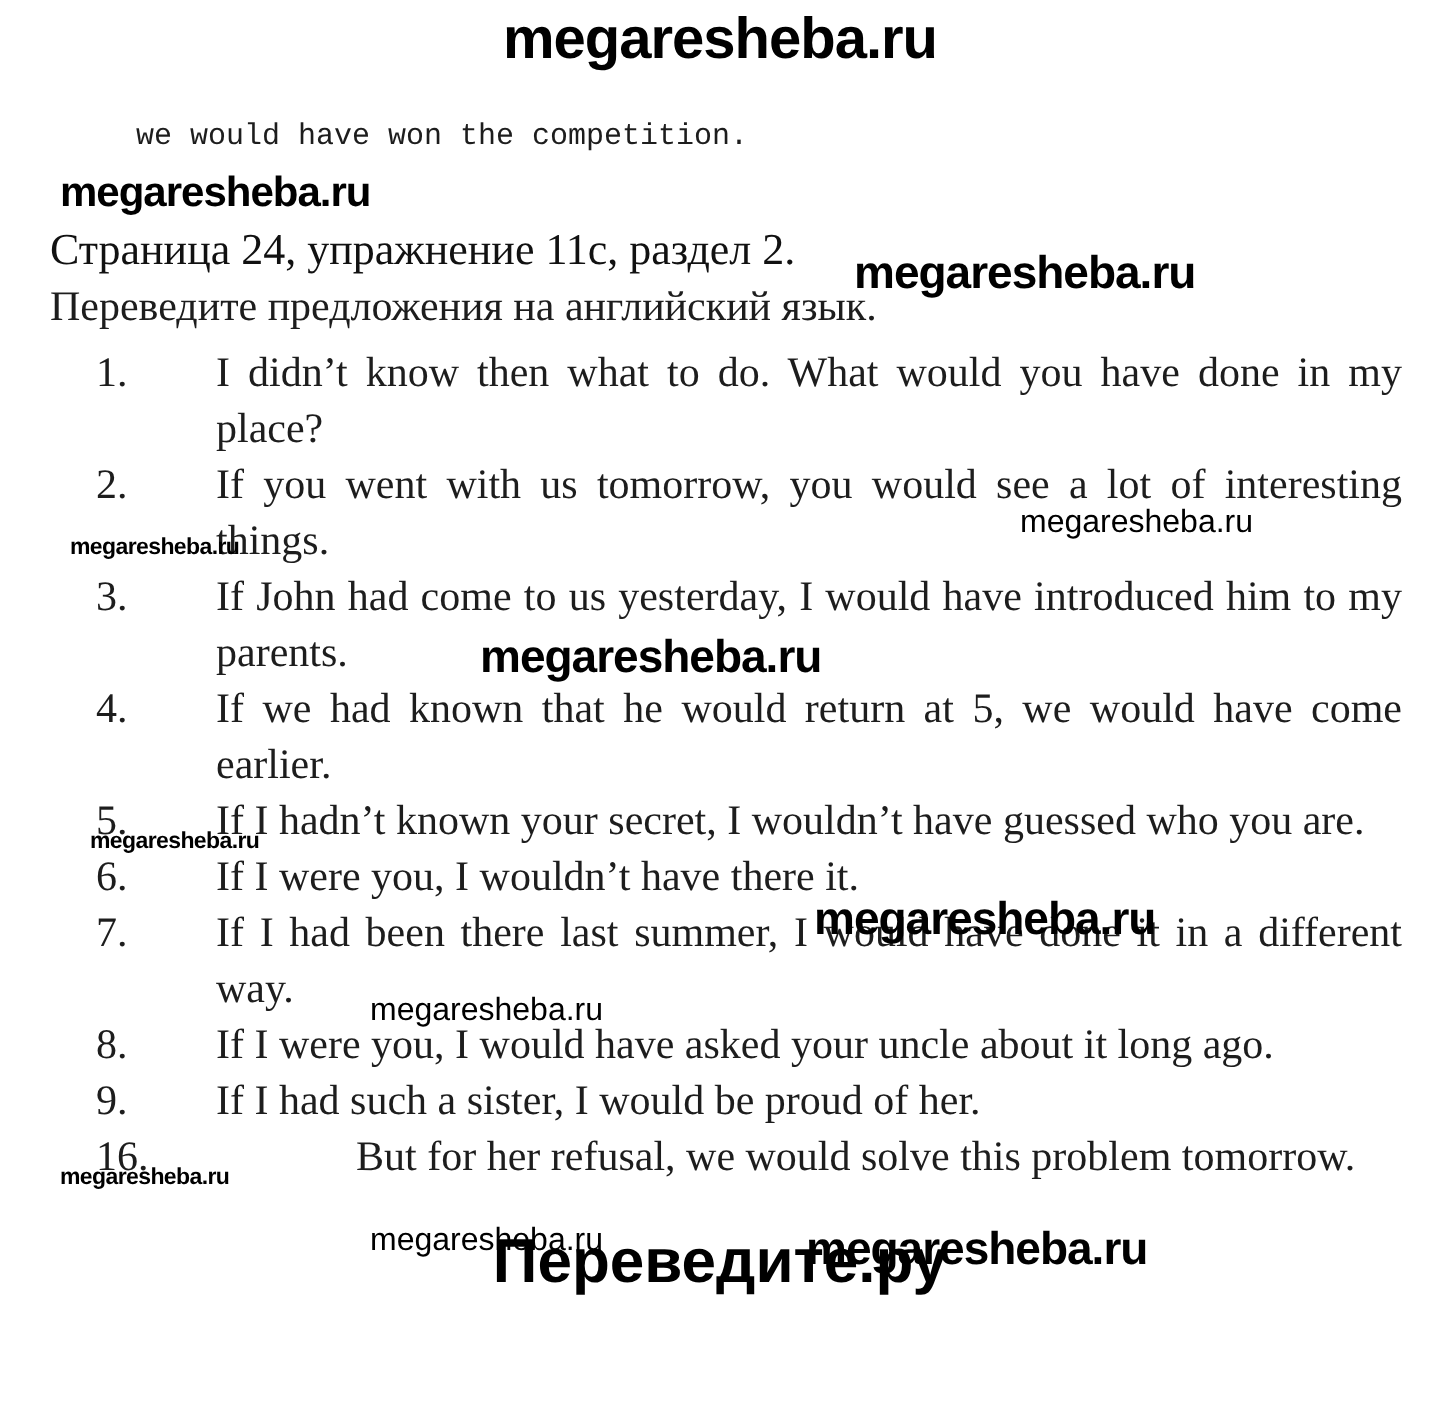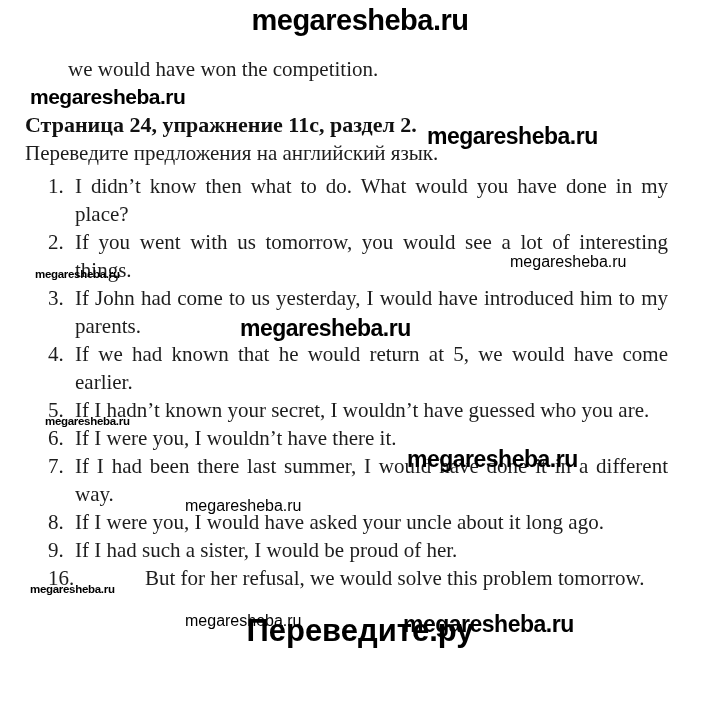--- a/index.html
+++ b/index.html
@@ -20,29 +20,30 @@
     font-family: "Liberation Sans", sans-serif;
     font-weight: bold;
     font-size: 29px;
     line-height: 36px;
     color: #000000;
     letter-spacing: -0.5px;
   }
 
   .intro-line {
     margin: 17px 0 0 68px;
-    font-size: 21px;
+    font-size: 15px;
     line-height: 28px;
+    font-family: Liberation Mono, monospace;
   }
 
   .section-title {
     margin: 28px 0 0 25px;
     font-size: 22px;
     line-height: 28px;
-    font-weight: bold;
+    font-weight: normal;
     color: #111111;
   }
 
   .instruction {
     margin: 0 16px 0 25px;
     font-size: 21px;
     line-height: 28px;
   }
 
   ol.items {
@@ -61,20 +62,21 @@
     margin-left: 48px;
     width: 27px;
     white-space: nowrap;
     overflow: visible;
   }
   .text {
     flex: none;
     width: 593px;
     text-align: justify;
     hyphens: none;
+    margin-left: 33px;
   }
   li.item-10 .text { text-indent: 70px; }
 
   .footer-logo {
     margin-top: 20px;
     text-align: center;
     font-family: "Liberation Sans", sans-serif;
     font-weight: bold;
     font-size: 31px;
     line-height: 38px;

